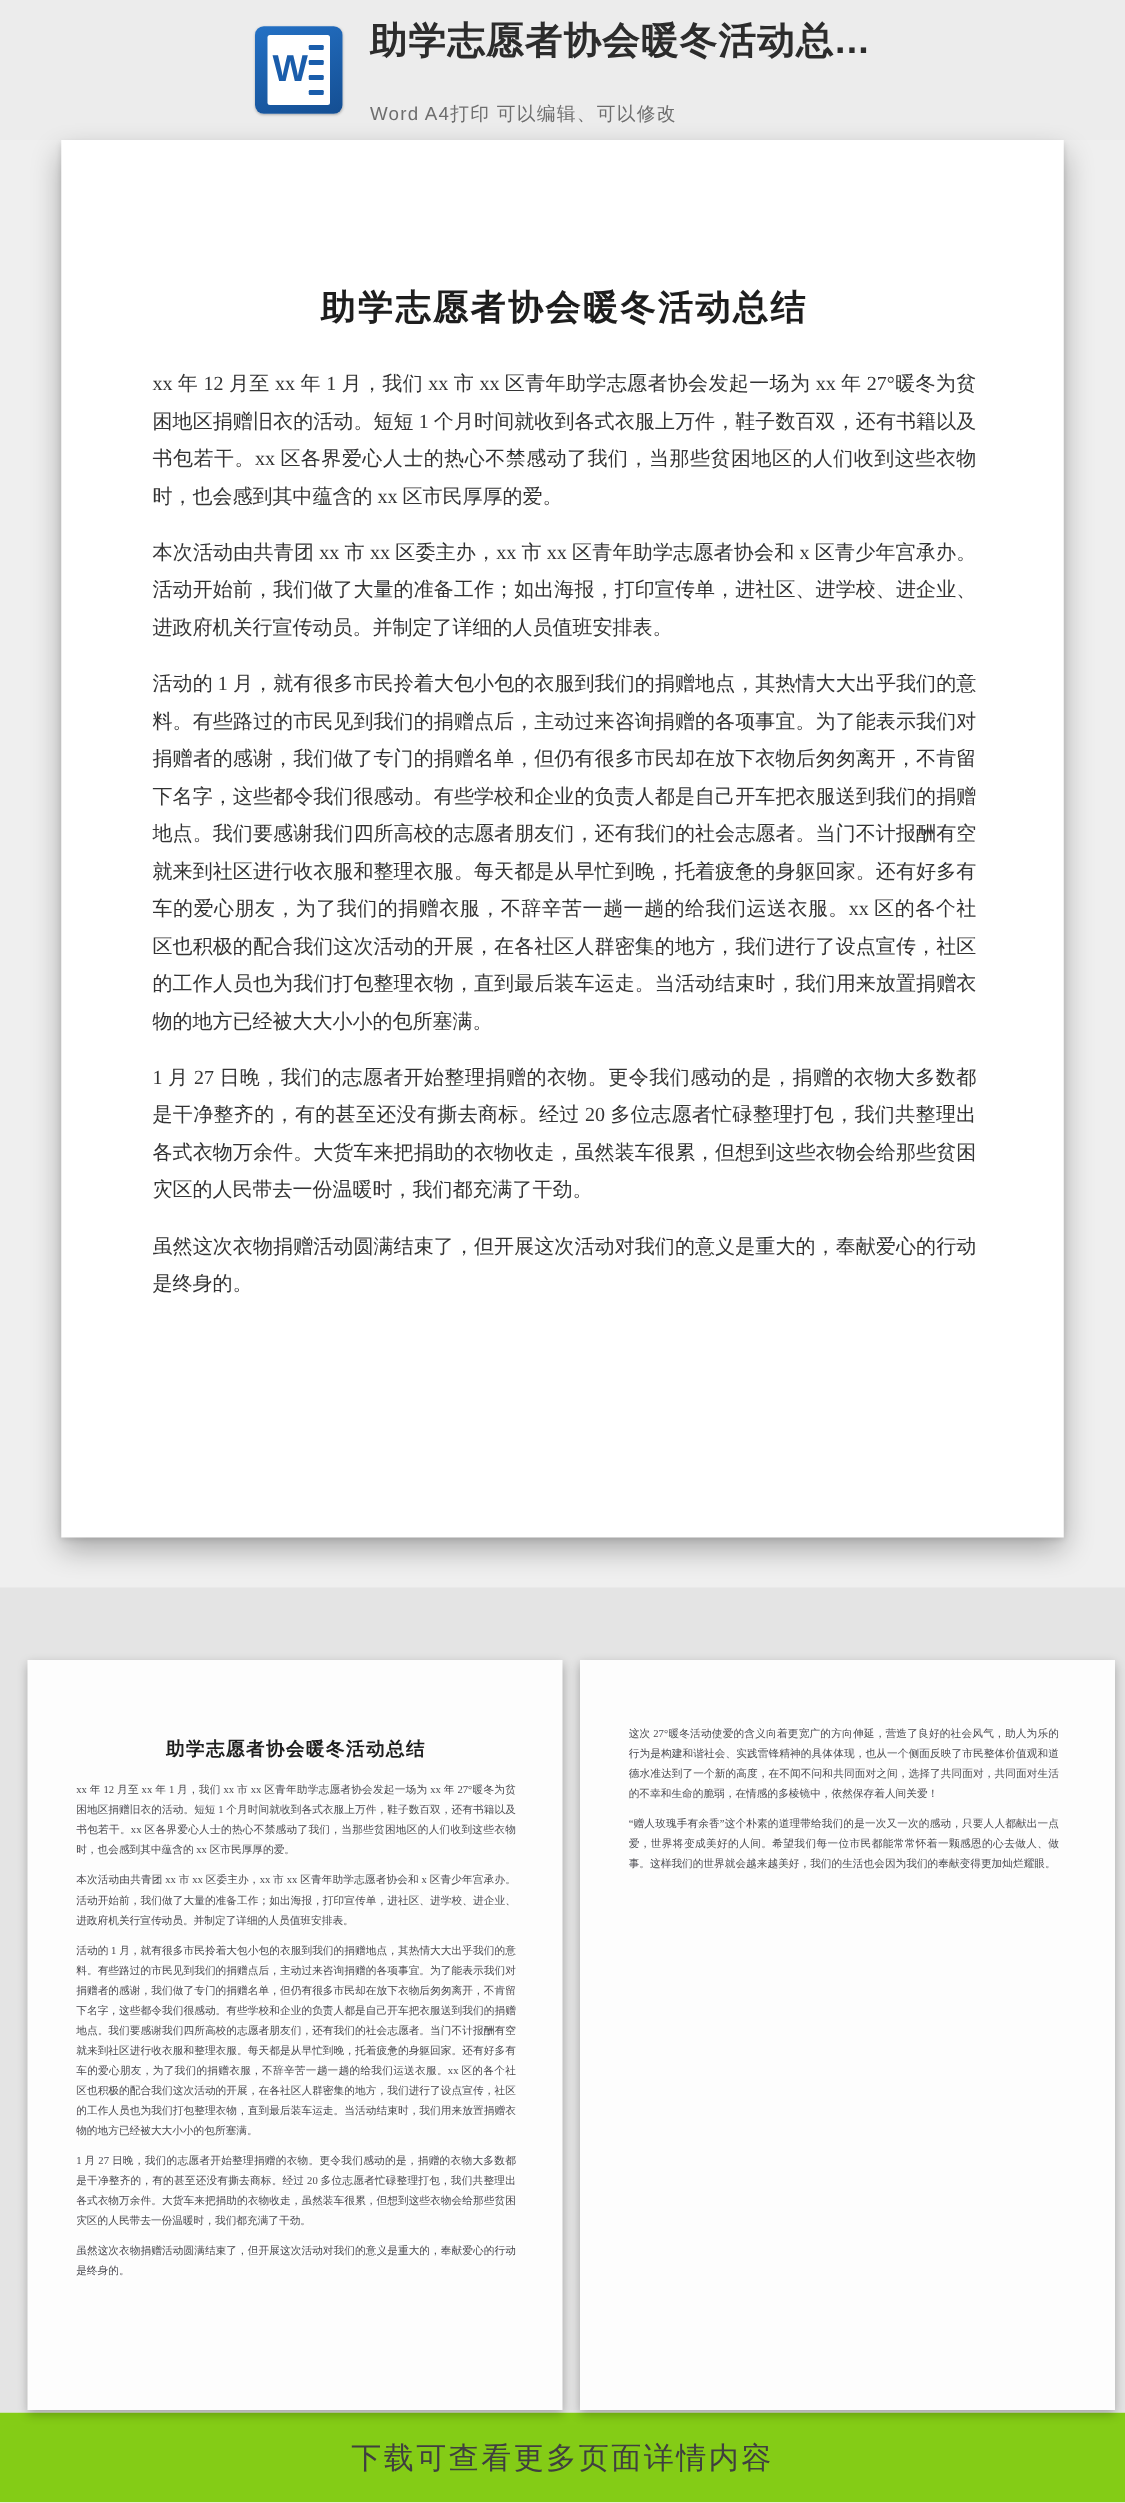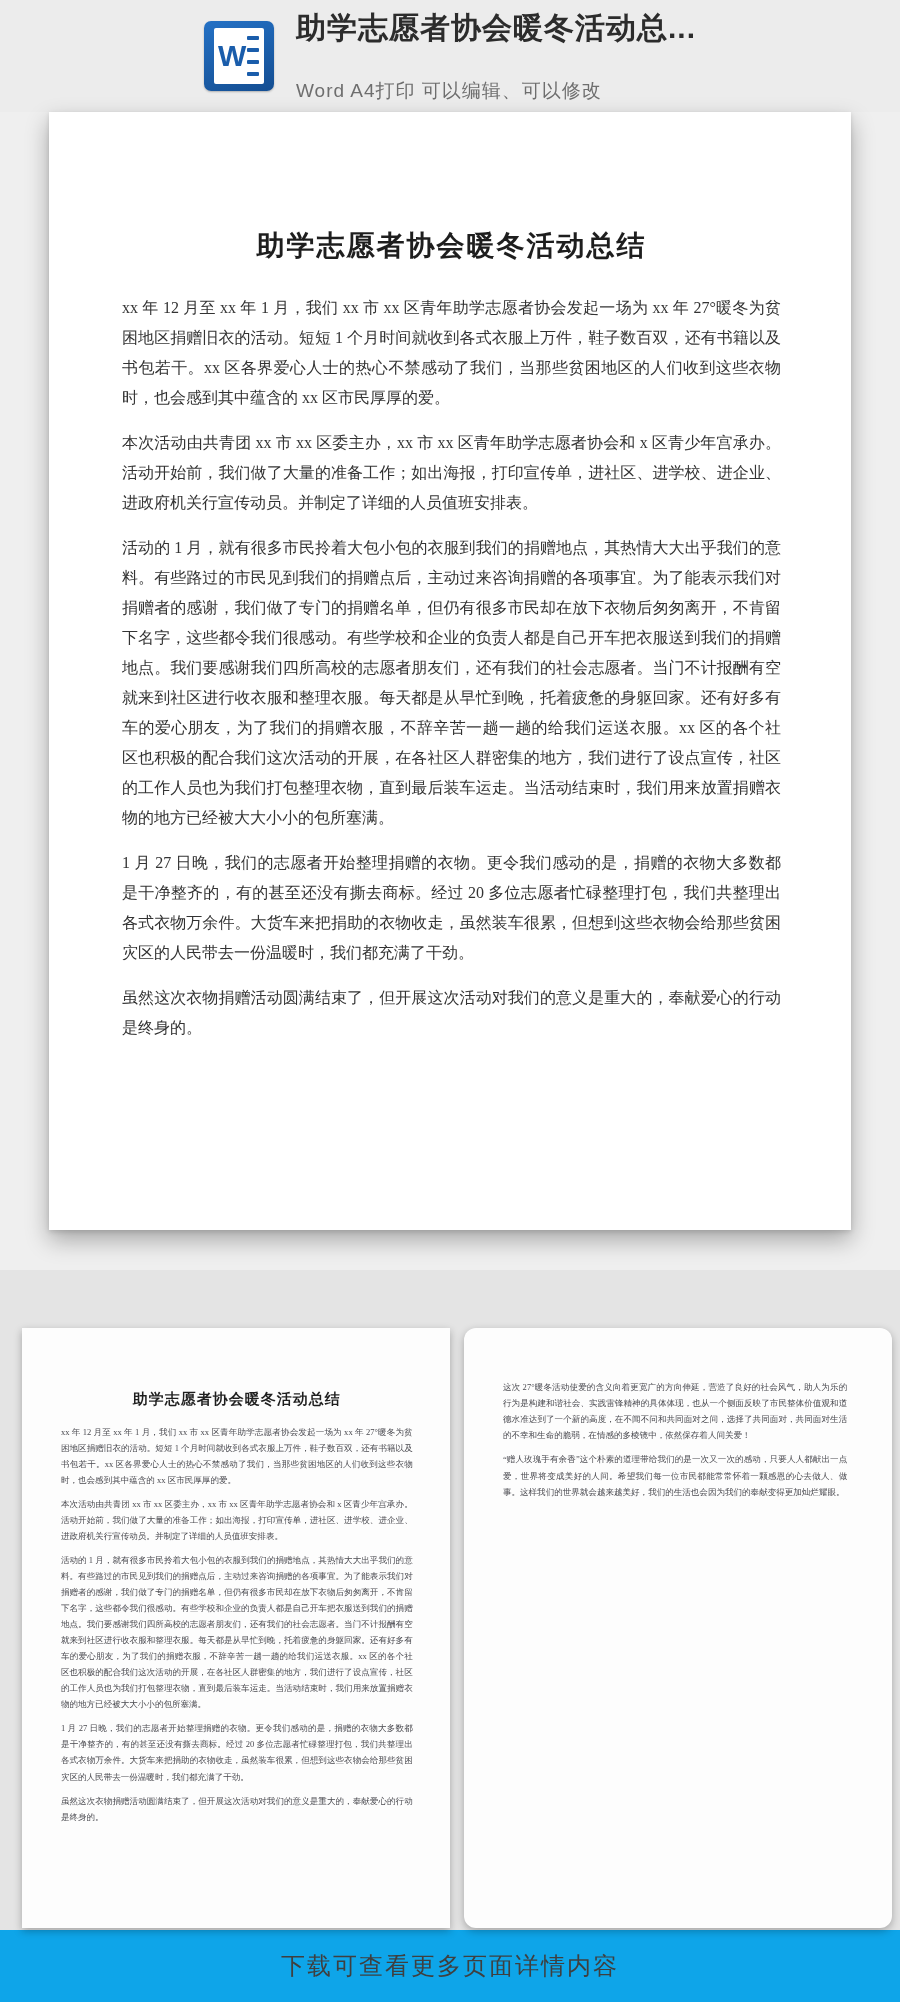--- a/index.html
+++ b/index.html
@@ -9,44 +9,44 @@
   
   .topbar { height:112px; display:flex; align-items:center; justify-content:center; gap:22px; background:#ececec; }
   .word-icon { width:70px; height:70px; border-radius:7px; background:linear-gradient(160deg,#2471c5,#144e92);
                display:flex; align-items:center; justify-content:center; box-shadow:0 1px 2px rgba(0,0,0,.25); }
   .word-page { width:50px; height:56px; background:#fff; border-radius:2px; display:flex; padding:5px 4px; box-sizing:border-box; }
   .word-w { flex:1; display:flex; align-items:center; justify-content:center; font-weight:bold; font-size:30px; color:#1a5dab; font-family:"Liberation Sans",sans-serif; }
   .word-lines { width:16px; display:flex; flex-direction:column; justify-content:space-between; padding:3px 1px; }
   .word-lines i { display:block; height:4px; background:#1a5dab; border-radius:1px; }
   .head-text { display:flex; flex-direction:column;gap:20px; }
   .doc-title { font-size:30px; font-weight:bold; color:#2c2c2c; letter-spacing:1px; }
-  .doc-sub { font-size:19px; color:#6e6e6e; margin-top:9px; letter-spacing:1px; }
+  .doc-sub { font-size:15px; color:#6e6e6e; margin-top:9px; letter-spacing:1px; }
 
   
   .preview { position:relative; height:1158px; background:#efefef; }
   .main-sheet { position:absolute; left:49px; top:0; width:802px; height:1118px; background:#ffffff;
                 box-shadow:0 10px 22px rgba(0,0,0,.30), 0 2px 5px rgba(0,0,0,.12); }
   .sheet-inner { padding:115px 70px 0 73px; box-sizing:border-box; width:802px; }
   .sheet-title { margin:0 0 28px 0; text-align:center; font-family:"Liberation Serif", serif;
                  font-weight:bold; font-size:28px; color:#1e1e1e; letter-spacing:2px; }
   .sheet-inner p { margin:0 0 15px 0; font-family:"Liberation Serif", serif; font-size:16px;
                    line-height:30px; color:#333333; text-align:justify; }
 
   
   .thumbs { position:relative; height:660px; background:#e4e4e4; }
   .thumb { position:absolute; top:58px; width:428px; height:600px; background:#fdfdfd; overflow:hidden;
            box-shadow:0 3px 8px rgba(0,0,0,.28); }
   .thumb-1 { left:22px; }
-  .thumb-2 { left:464px;border-radius:12px; }
+  .thumb-2 { left:464px; }
   .thumb-scale { transform:scale(0.5337); transform-origin:0 0; }
   .thumb .sheet-inner p { color:#4a4a50; }
   .sheet-inner.page2 { padding:97px 84px 0 73px; }
 
   
-  .bottom-note { height:72px; background:#0ea5e9; display:flex; align-items:center; justify-content:center; }
+  .bottom-note { height:72px; background:#84cc16; display:flex; align-items:center; justify-content:center; }
   .bottom-note div { font-size:24px; color:#3f3f3f; letter-spacing:2px; }
 </style>
 </head>
 <body>
 
 <div class="canvas">
 
   <header class="topbar">
     <div class="word-icon">
       <div class="word-page">

